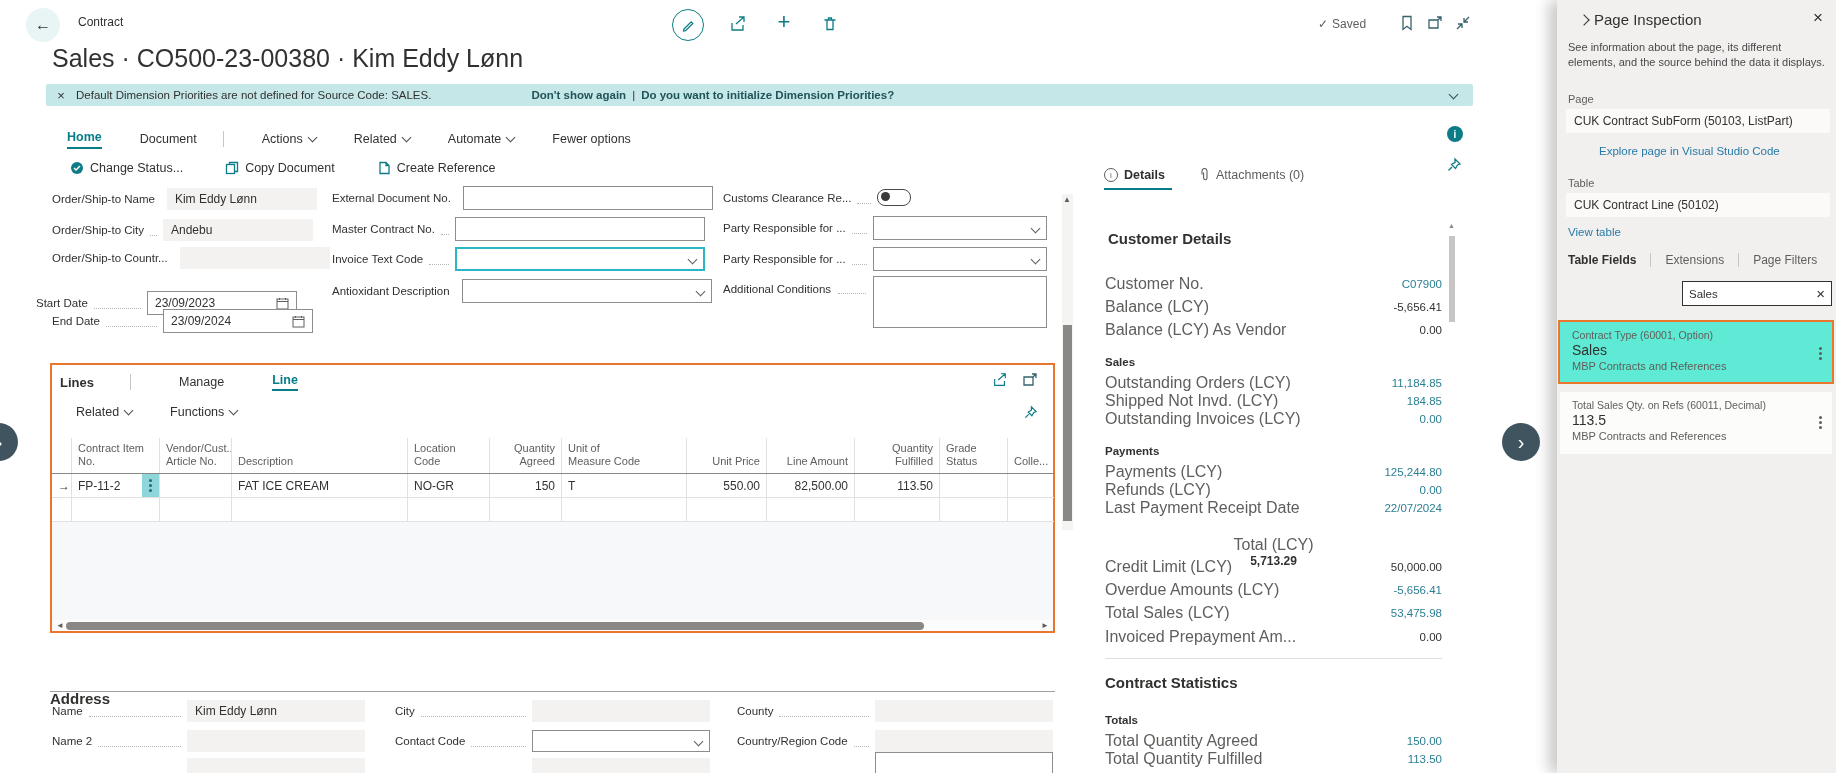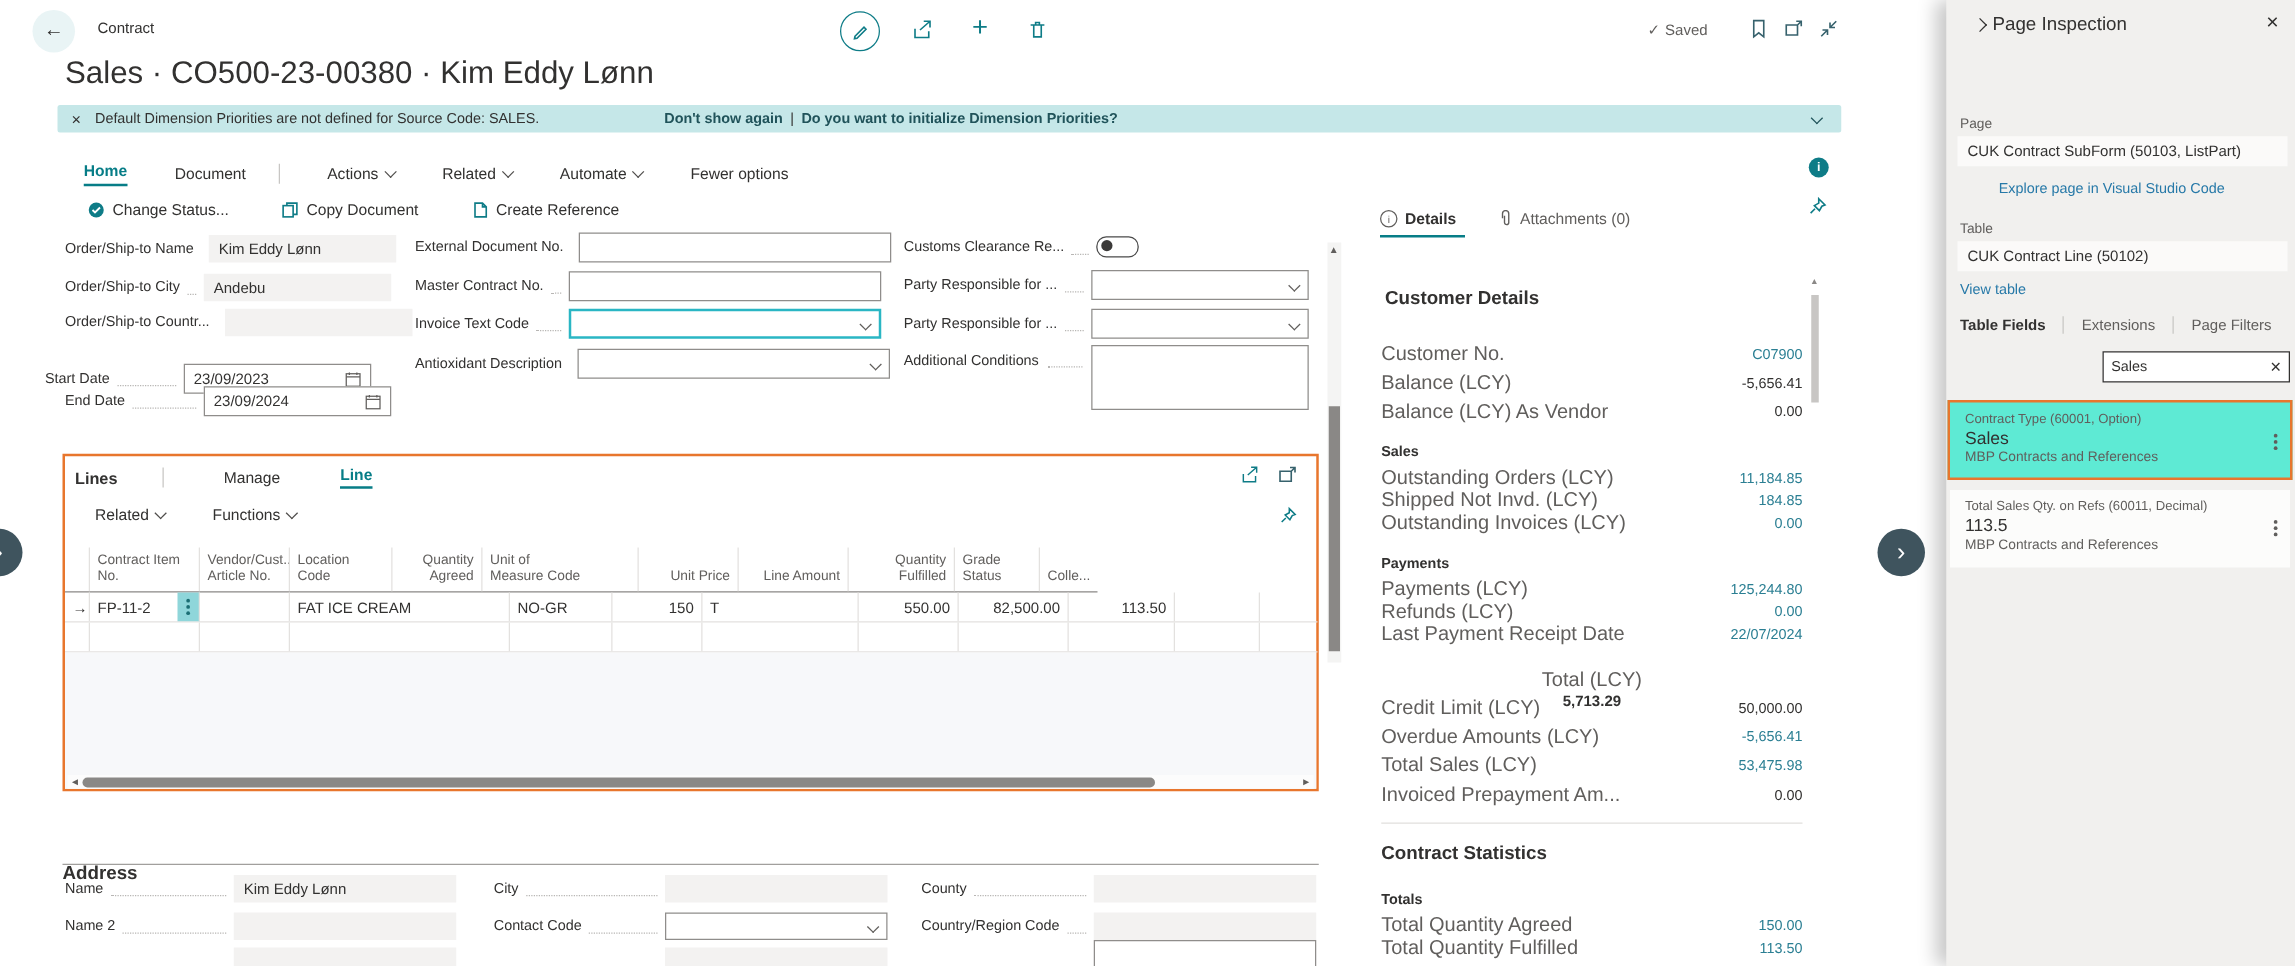--- a/index.html
+++ b/index.html
@@ -297,20 +297,23 @@
   <div class="abs" style="left:0;top:73px;display:flex;height:36px;border-bottom:1px solid #8a8886;box-sizing:border-box;">
     <div class="hc" style="width:20px;border-right:1px solid #e3e1df;"></div>
     <div class="hc" style="width:88px;">
       <span>Contract Item</span>
         <span>No.</span>
     </div>
     <div class="hc" style="width:72px;">
       <span>Vendor/Cust...</span>
         <span>Article No.</span>
     </div>
+    <div class="hc" style="width:176px;">
+        <span>Description</span>
+      </div>
     <div class="hc" style="width:82px;">
         <span>Location Code</span>
       </div>
     <div class="hc r" style="width:72px;">
       <span>Quantity</span>
         <span>Agreed</span>
     </div>
     <div class="hc" style="width:125px;">
       <span>Unit of</span>
         <span>Measure Code</span>
@@ -513,20 +516,21 @@
 <div class="abs" style="left:1448px;top:222px;width:8px;height:540px;">
   <span style="position:absolute;left:0;top:0;font-size:7px;color:#8a8886;">▲</span>
   <span style="position:absolute;left:1px;top:14px;width:6px;height:86px;background:#c8c6c4;"></span>
 </div>
 
 <div class="insp">
   <span class="chev right" style="position:absolute;left:17px;top:16px;border-color:#323130;width:7px;height:7px;"></span>
   <span class="abs" style="left:37px;top:11px;font-size:15px;color:#323130;">Page Inspection</span>
   <span class="abs iconbtn" style="left:251px;top:8px;width:20px;height:20px;font-size:17px;color:#323130;">×</span>
 
+  <div class="abs" style="left:11px;top:40px;width:260px;font-size:11px;line-height:1.4;color:#49484a;">See information about the page, its different elements, and the source behind the data it displays.</div>
 
   <span class="insplbl abs" style="left:11px;top:93px;">Page</span>
   <div class="inspbox abs" style="left:9px;top:109px;width:264px;">CUK Contract SubForm (50103, ListPart)</div>
   <span class="insplink abs" style="left:11px;top:145px;margin-left:31px;">Explore page in Visual Studio Code</span>
 
   <span class="insplbl abs" style="left:11px;top:177px;">Table</span>
   <div class="inspbox abs" style="left:9px;top:193px;width:264px;">CUK Contract Line (50102)</div>
   <span class="insplink abs" style="left:11px;top:226px;">View table</span>
 
   <div class="abs" style="left:11px;top:253px;display:flex;align-items:center;gap:14px;">

